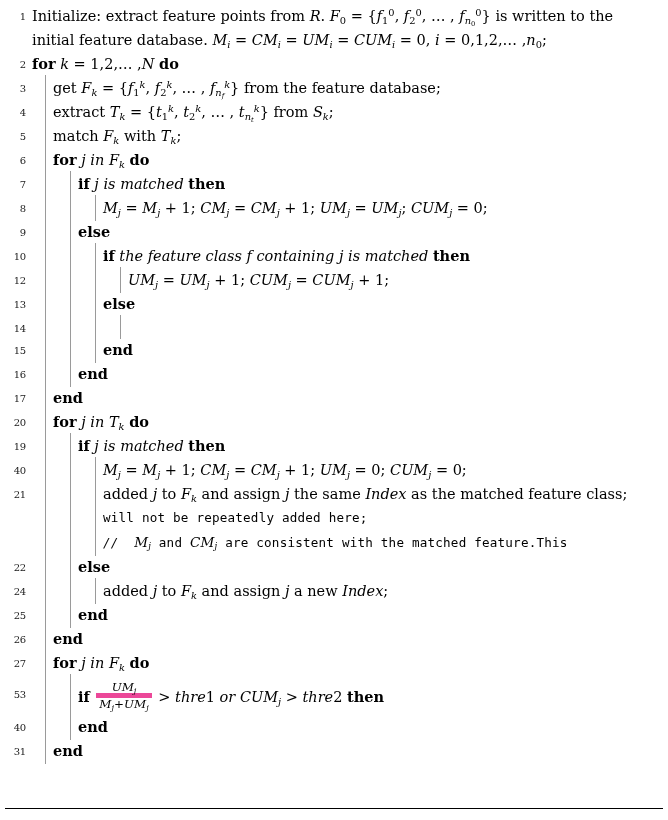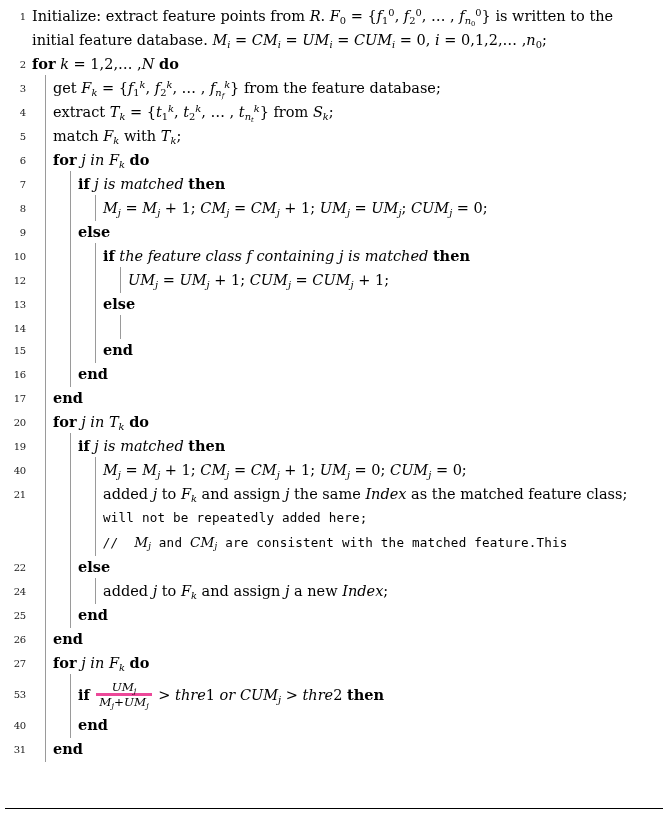--- a/index.html
+++ b/index.html
@@ -117,21 +117,21 @@
   
   .frac {
     display: inline-block;
     vertical-align: -0.52em;
     text-align: center;
     font-size: 0.82em;
     line-height: 1.05;
     margin: 0 2px;
   }
   .frac .num { display: block; padding: 0 3px; }
-  .frac .den { display: block; border-top: 3px solid #ec4899; padding: 0 3px; }
+  .frac .den { display: block; border-top: 5px solid #ec4899; padding: 0 3px; }
 
   .rule-bottom {
     position: absolute;
     left: 5px;
     right: 5px;
     bottom: 11px;
     height: 1px;
     background: #000000;
   }
 </style>

